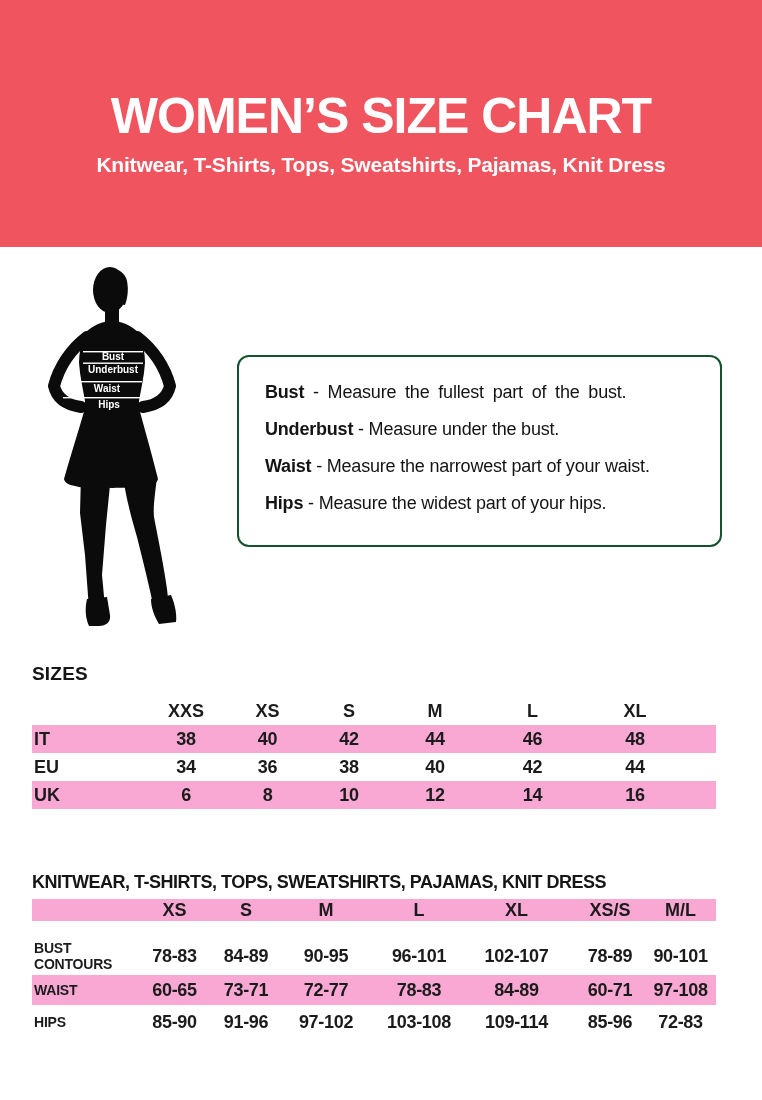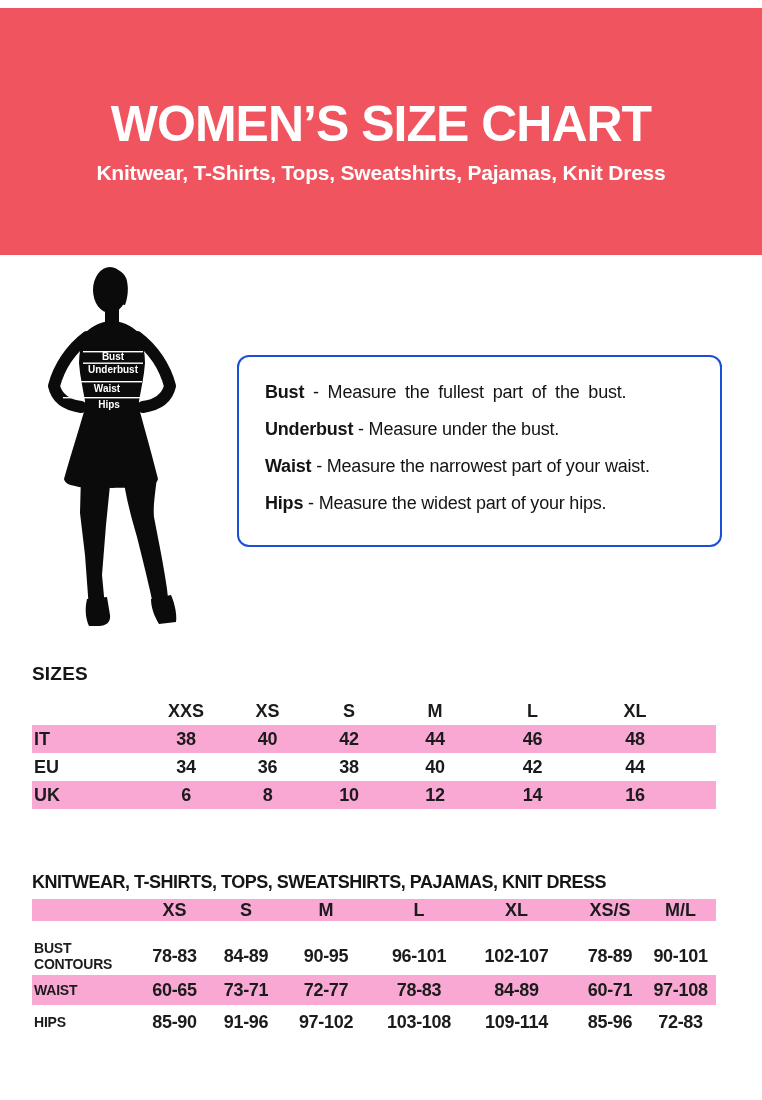--- a/index.html
+++ b/index.html
@@ -4,21 +4,21 @@
 <style>
   html,body { margin:0; padding:0; background:#fff; }
   .page {
     position:relative; width:762px; height:1100px; overflow:hidden;
     background:#ffffff; color:#1b1b1b;
     font-family:"Liberation Sans", sans-serif;
   }
 
   
   .banner {
-    position:absolute; left:0; top:8px; width:762px; height:247px;
+    position:absolute; left:0; top:0; width:762px; height:247px;
     background:#F0545E; box-sizing:border-box;
     display:flex; flex-direction:column; align-items:center;
     padding-top:90px;
   }
   .banner-title {
     color:#fff; font-weight:700; font-size:50px; line-height:1.04;
     letter-spacing:-1px; white-space:nowrap;
   }
   .banner-subtitle {
     color:#fff; font-weight:700; font-size:21px; margin-top:11px;
@@ -29,21 +29,21 @@
   .figure-wrap { position:absolute; left:35px; top:255px; width:190px; height:385px; }
   .figure-wrap svg { display:block; }
   .fig-label {
     font-family:"Liberation Sans", sans-serif; font-weight:700;
     font-size:10px; fill:#ffffff;
   }
 
   
   .measure-box {
     position:absolute; left:237px; top:355px; width:485px; height:192px;
-    box-sizing:border-box; border:2px solid #1d4ed8; border-radius:12px;
+    box-sizing:border-box; border:2px solid #14532d; border-radius:12px;
     padding:17px 15px 0 26px; background:#fff;
   }
   .mline {
     margin:0; font-size:18px; line-height:37px; letter-spacing:-0.2px;
     white-space:nowrap; color:#141414;
   }
   .mline b { font-weight:700; }
   .mline.justified { word-spacing:4px; }
 
   

